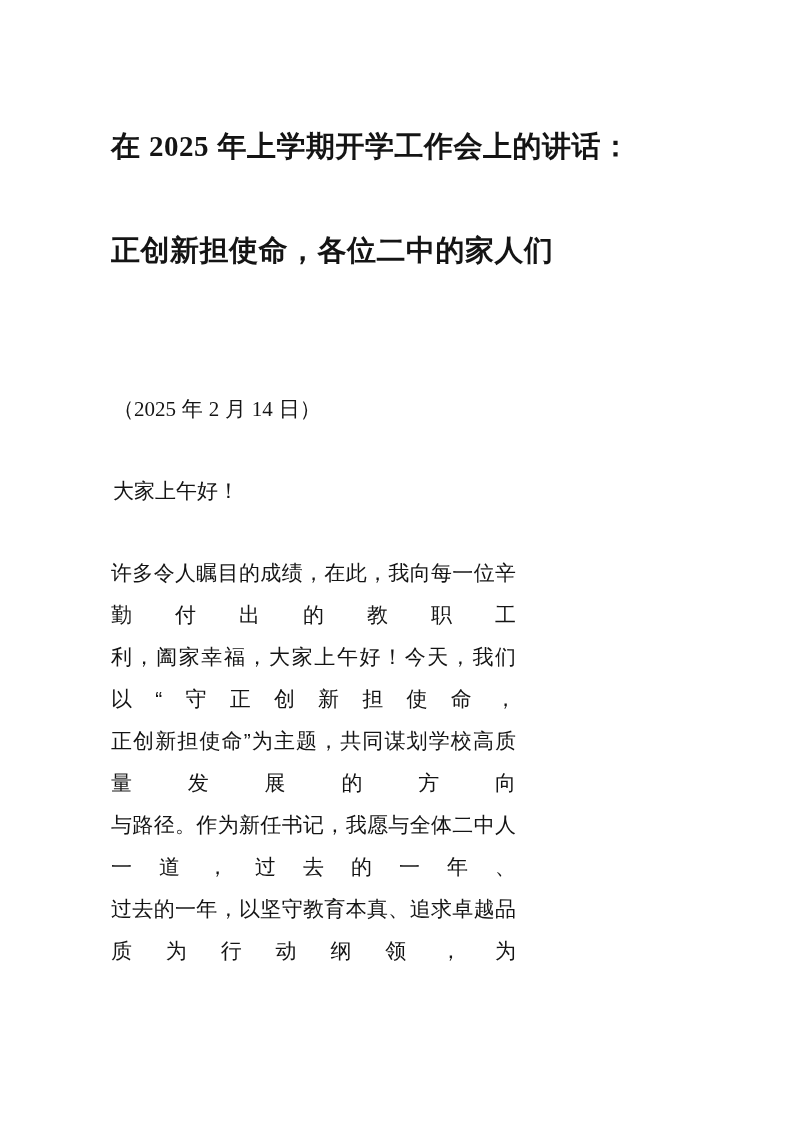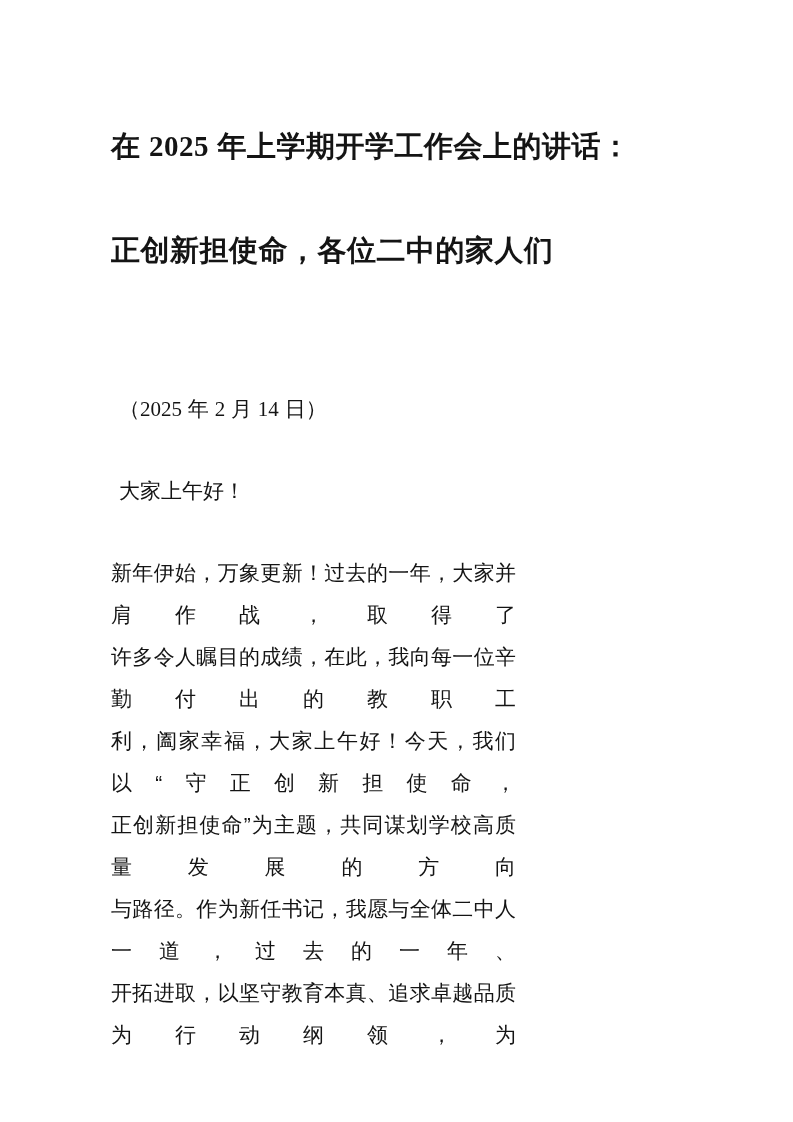--- a/index.html
+++ b/index.html
@@ -21,21 +21,21 @@
   }
   .doc-title {
     font-size: 29px;
     font-weight: 700;
     line-height: 104px;
     text-align: center;
     letter-spacing: 0.5px;
     white-space: nowrap;
   }
   .para {
-    margin: 8px;
+    margin: 2px;
     font-size: 21px;
     line-height: 42px;
     white-space: nowrap;
   }
   .para.date-line {
     margin-top: 86px;
   }
   .para.spaced {
     margin-top: 40px;
   }
@@ -63,21 +63,20 @@
     <div>在 <span class="latin">2025</span> 年上学期开学工作会上的讲话：守</div>
     <div>正创新担使命，各位二中的家人们</div>
   </div>
 
   <p class="para date-line">（<span class="latin">2025</span> 年 <span class="latin">2</span> 月 <span class="latin">14</span> 日）</p>
 
 
   <p class="para spaced">大家上午好！</p>
 
   <div class="body-para">
-    <div class="bline j">新年伊始，万象更新！过去的一年，大家并肩作战，取得了</div>
     <div class="bline j">许多令人瞩目的成绩，在此，我向每一位辛勤付出的教职工</div>
     <div class="bline j">利，阖家幸福，大家上午好！今天，我们以“守正创新担使命，</div>
     <div class="bline j">正创新担使命”为主题，共同谋划学校高质量发展的方向</div>
     <div class="bline j">与路径。作为新任书记，我愿与全体二中人一道，过去的一年、</div>
-    <div class="bline j">开拓进取，以坚守教育本真、追求卓越品质为行动纲领，为</div>
+    <div class="bline j">过去的一年，以坚守教育本真、追求卓越品质为行动纲领，为</div>
   </div>
 
 </div>
 
 </body></html>

